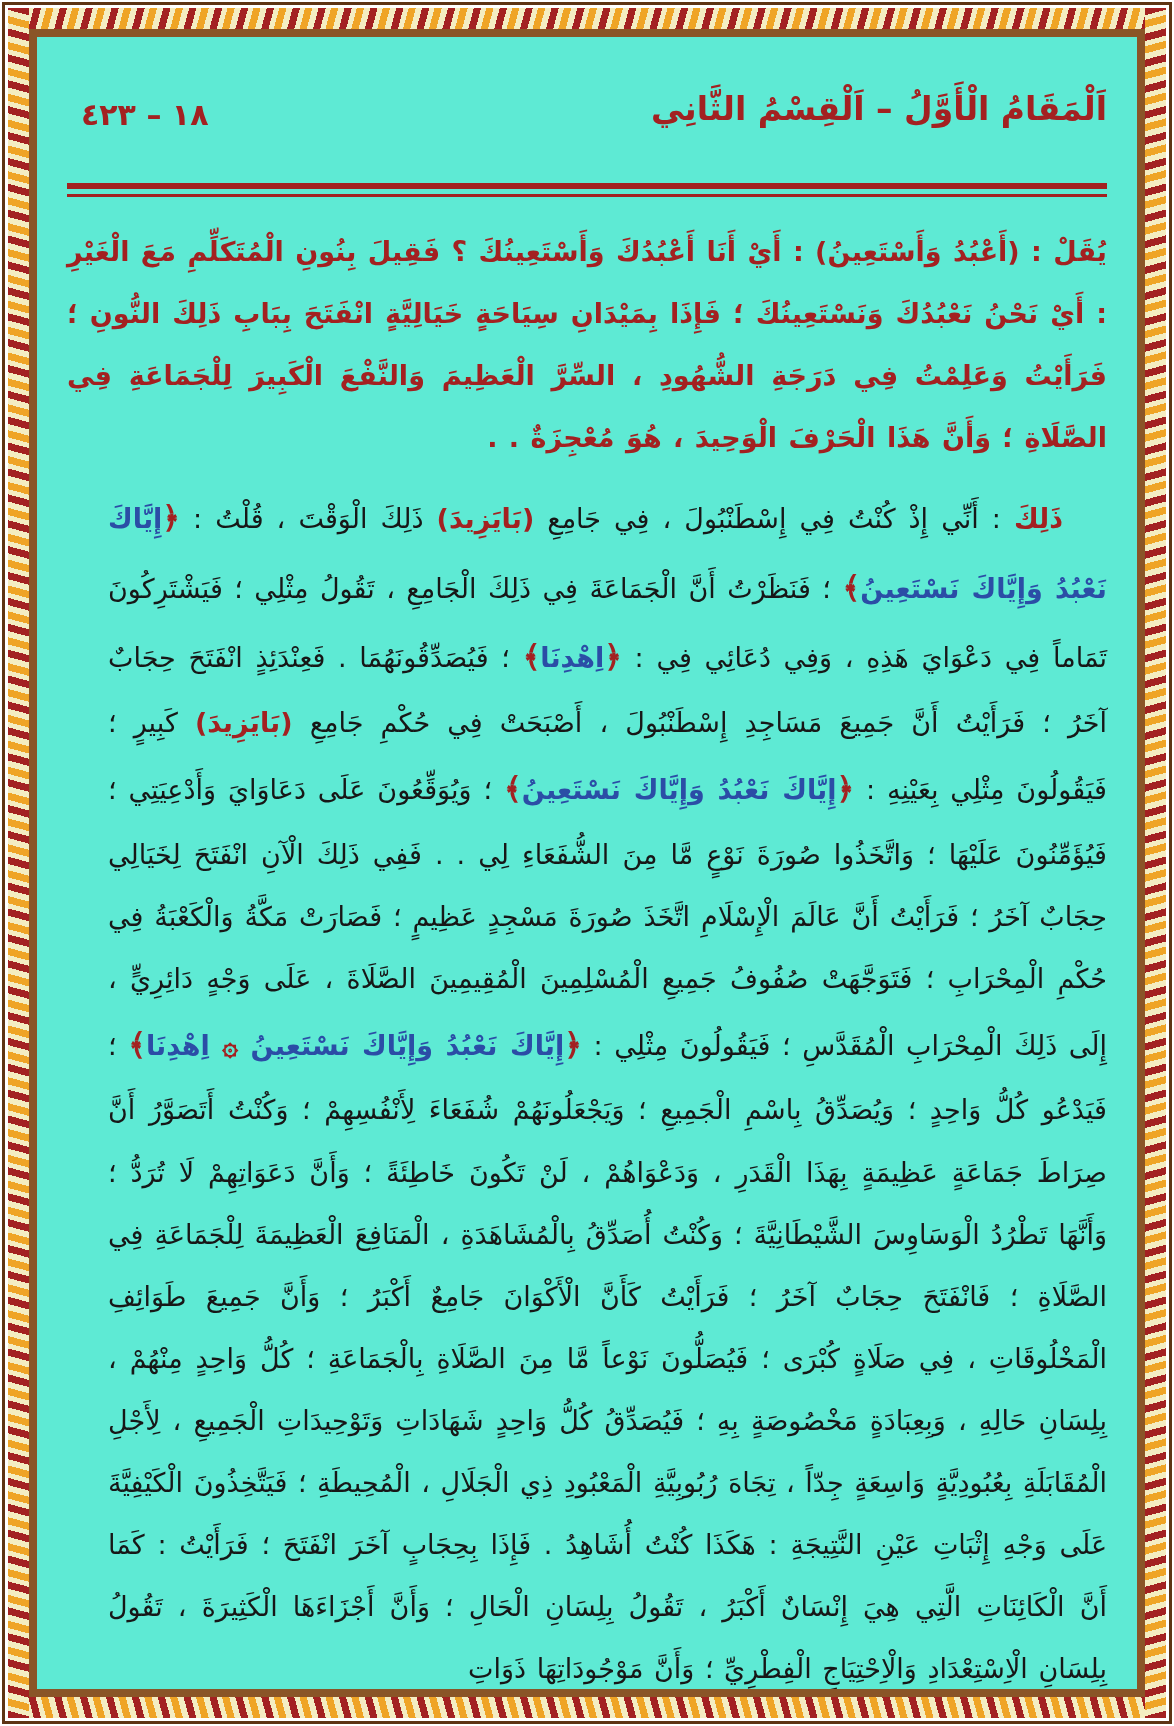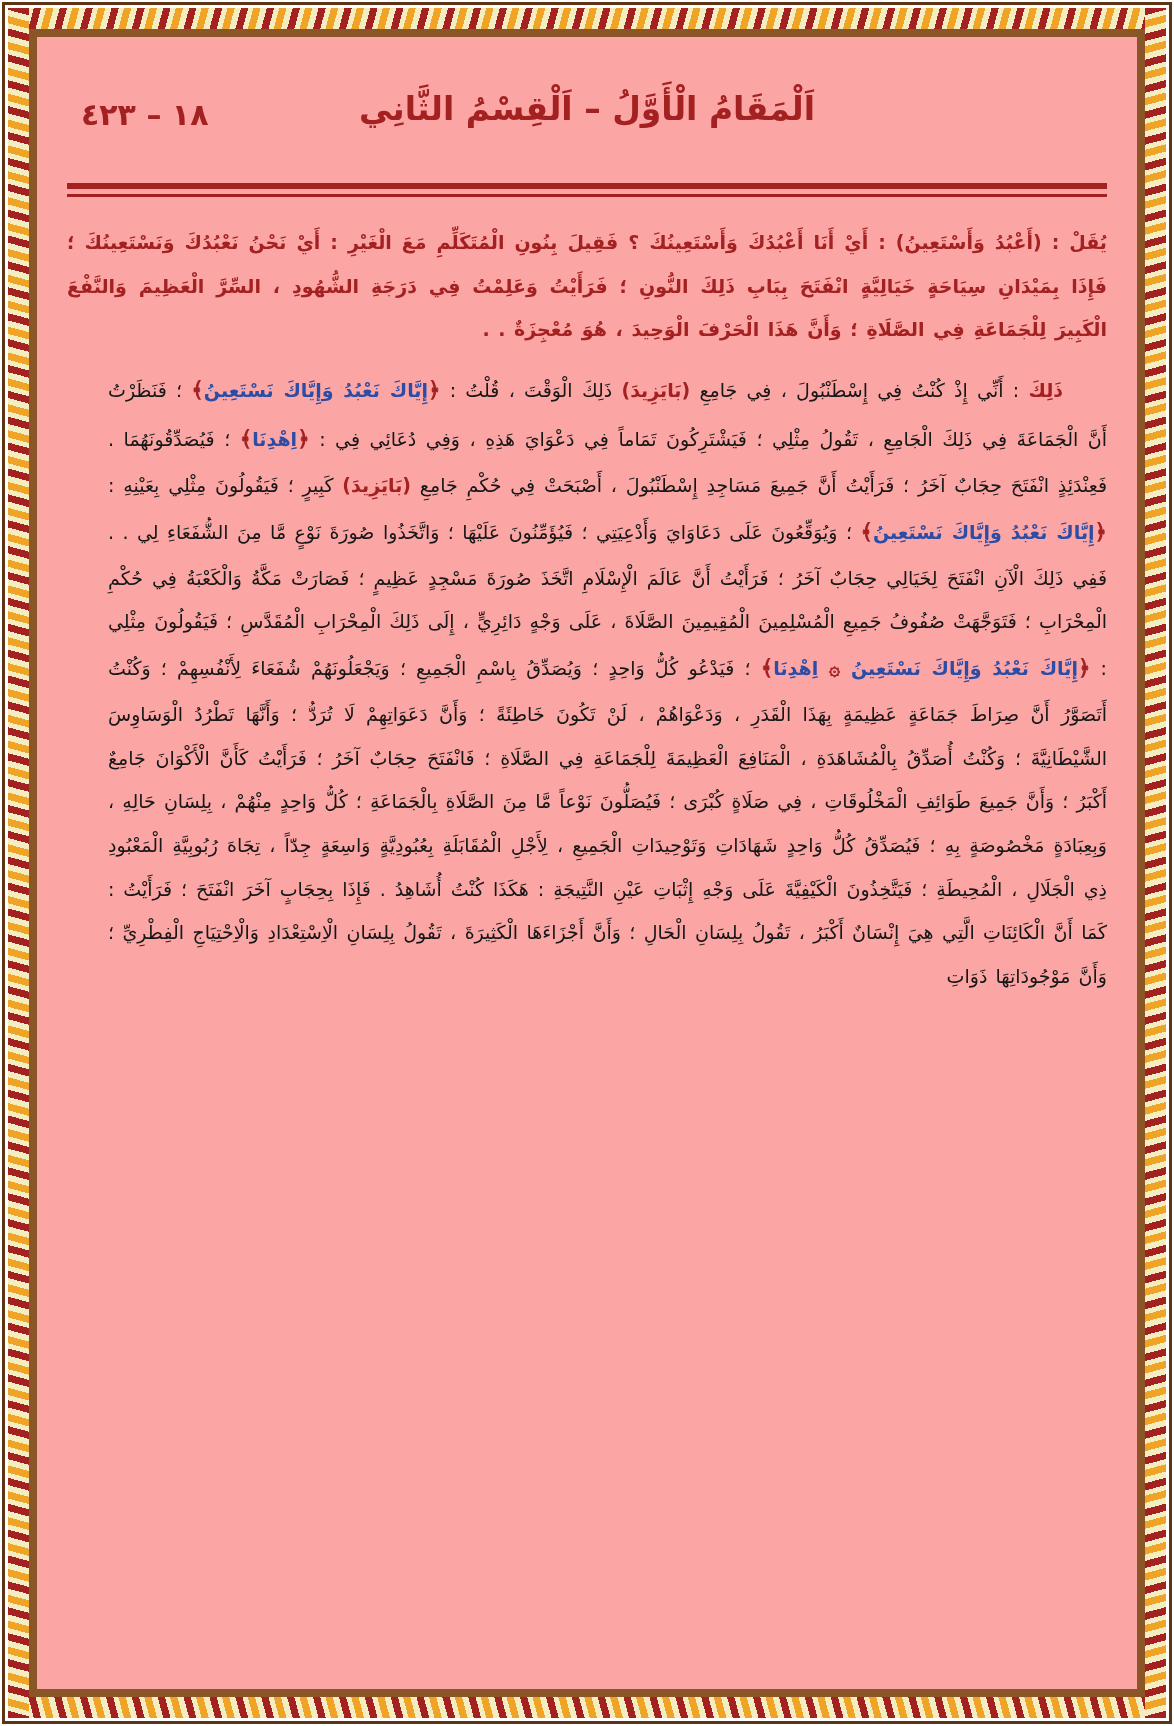--- a/index.html
+++ b/index.html
@@ -31,29 +31,28 @@
   .frame-inner-line {
     position: absolute; inset: 29px;
     border: 8px solid #8a5527;
     box-shadow: inset 0 0 0 1px #5e3414;
     pointer-events: none;
   }
 
   
   .content {
     position: absolute; inset: 37px;
-    background: #fca5a5;
+    background: #5eead4;
     padding: 14px 30px 12px 30px;
     direction: rtl;
     overflow: hidden;
   }
 
   .header { position: relative; margin-top: 38px; height: 64px; }
   .page-title {
-    text-align: center;
     color: #a32121;
     font-size: 33px;
     font-weight: 700;
     letter-spacing: 1px;
   }
   .page-number {
     position: absolute; left: 14px; top: 8px;
     color: #a32121;
     font-size: 30px;
     font-weight: 700;
@@ -62,21 +61,21 @@
 
   .double-rule {
     margin-top: 30px;
     height: 5px;
     border-top: 6px solid #a32121;
     border-bottom: 3px solid #a32121;
   }
 
   .body-text {
     margin-top: 24px;
-    font-size: 19px;
+    font-size: 27px;
     line-height: 2.3;
     text-align: justify;
     color: #171717;
     word-spacing: 2px;
   }
   .para { margin: 0; }
   .para + .para { margin-top: 14px; margin-left: 41px; }
   .para.indented { text-indent: 44px; }
 
   .seg-red     { color: #a32121; font-weight: 700; }

